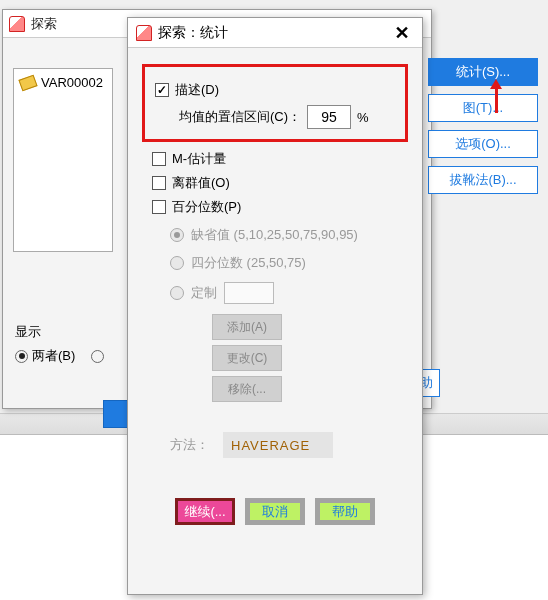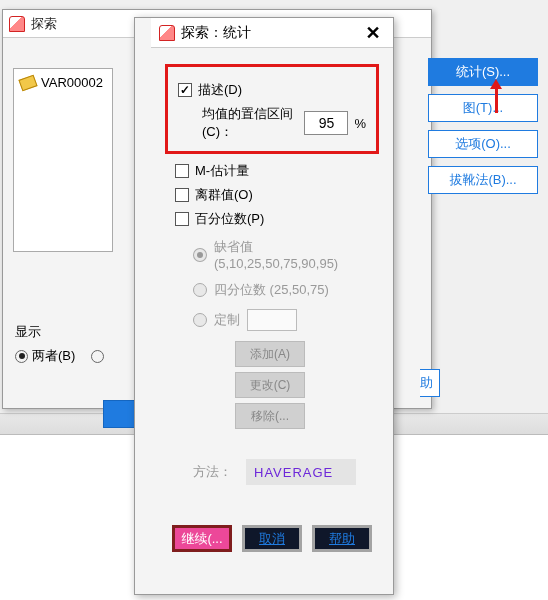--- a/index.html
+++ b/index.html
@@ -115,27 +115,26 @@
       width: 50px;
       height: 28px;
       background: #1f7be0;
       border: 1px solid #1566c0;
     }
     
     
     .stats-dialog {
       position: absolute;
       top: 17px;
-      left: 134px;
-      width: 260px;
+      left: 127px;
+      width: 296px;
       height: 578px;
       background: #f4f4f4;
       border: 1px solid #999;
       box-shadow: 2px 2px 8px rgba(0,0,0,0.3);
-      padding-left: 16px;
     }
     .stats-titlebar {
       height: 30px;
       background: #fff;
       border-bottom: 1px solid #ccc;
       display: flex;
       align-items: center;
       padding: 0 8px;
       gap: 6px;
     }
@@ -224,21 +223,21 @@
     
     .method-row {
       margin-top: 30px;
       display: flex;
       align-items: center;
       gap: 14px;
     }
     .method-val {
       width: 110px; height: 26px;
       background: #e4e4e4;
-      color: #6d28d9;
+      color: #a16207;
       display: flex;
       align-items: center;
       padding: 0 8px;
       letter-spacing: 1px;
     }
     
     .dialog-buttons {
       display: flex;
       gap: 10px;
       justify-content: center;
@@ -252,24 +251,23 @@
       justify-content: center;
       font-size: 13px;
       cursor: pointer;
     }
     .dlg-btn.primary {
       background: #ec4899;
       color: #fff;
       border: 3px solid #7f1d1d;
     }
     .dlg-btn.secondary {
-      background: #0f172a;
+      background: #bef264;
       color: #1f7be0;
-      border: 3px solid #a3a3a3;
-      text-decoration: underline;
+      border: 5px solid #a3a3a3;
     }
     
     
     .side-buttons {
       position: absolute;
       top: 58px;
       right: 10px;
       display: flex;
       flex-direction: column;
       gap: 8px;

